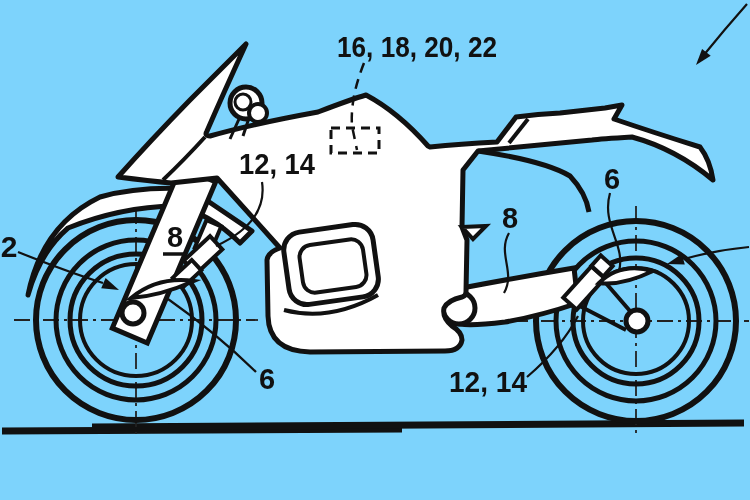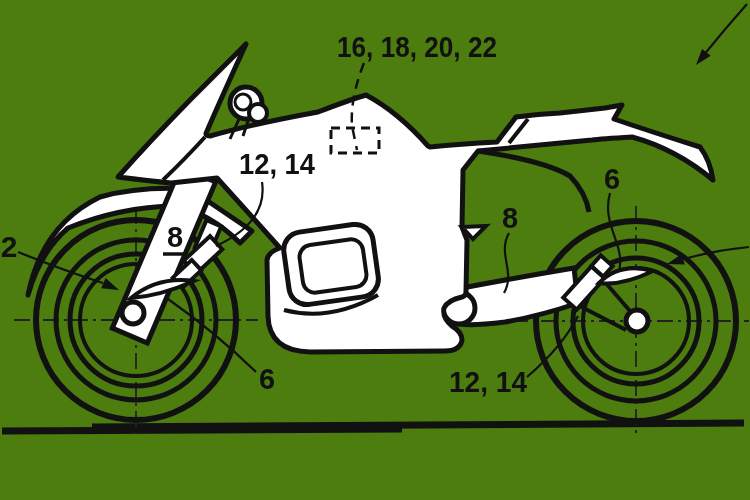--- a/index.html
+++ b/index.html
@@ -1,16 +1,16 @@
 <!DOCTYPE html>
 <html><head>
 <meta charset="utf-8">
 <style>
   html,body{margin:0;padding:0;background:#ffffff;}
-  .stage{position:relative;width:750px;height:500px;background:#4d7c0f;overflow:hidden;
+  .stage{position:relative;width:750px;height:500px;background:#7dd3fc;overflow:hidden;
          font-family:"Liberation Sans",sans-serif;}
   svg{display:block}
   text{font-family:"Liberation Sans","DejaVu Sans",sans-serif;font-weight:700;
        fill:#111;font-size:30px;}
   text.sm{font-size:29px;}
 </style>
 </head>
 <body>
 
 <div class="stage">

